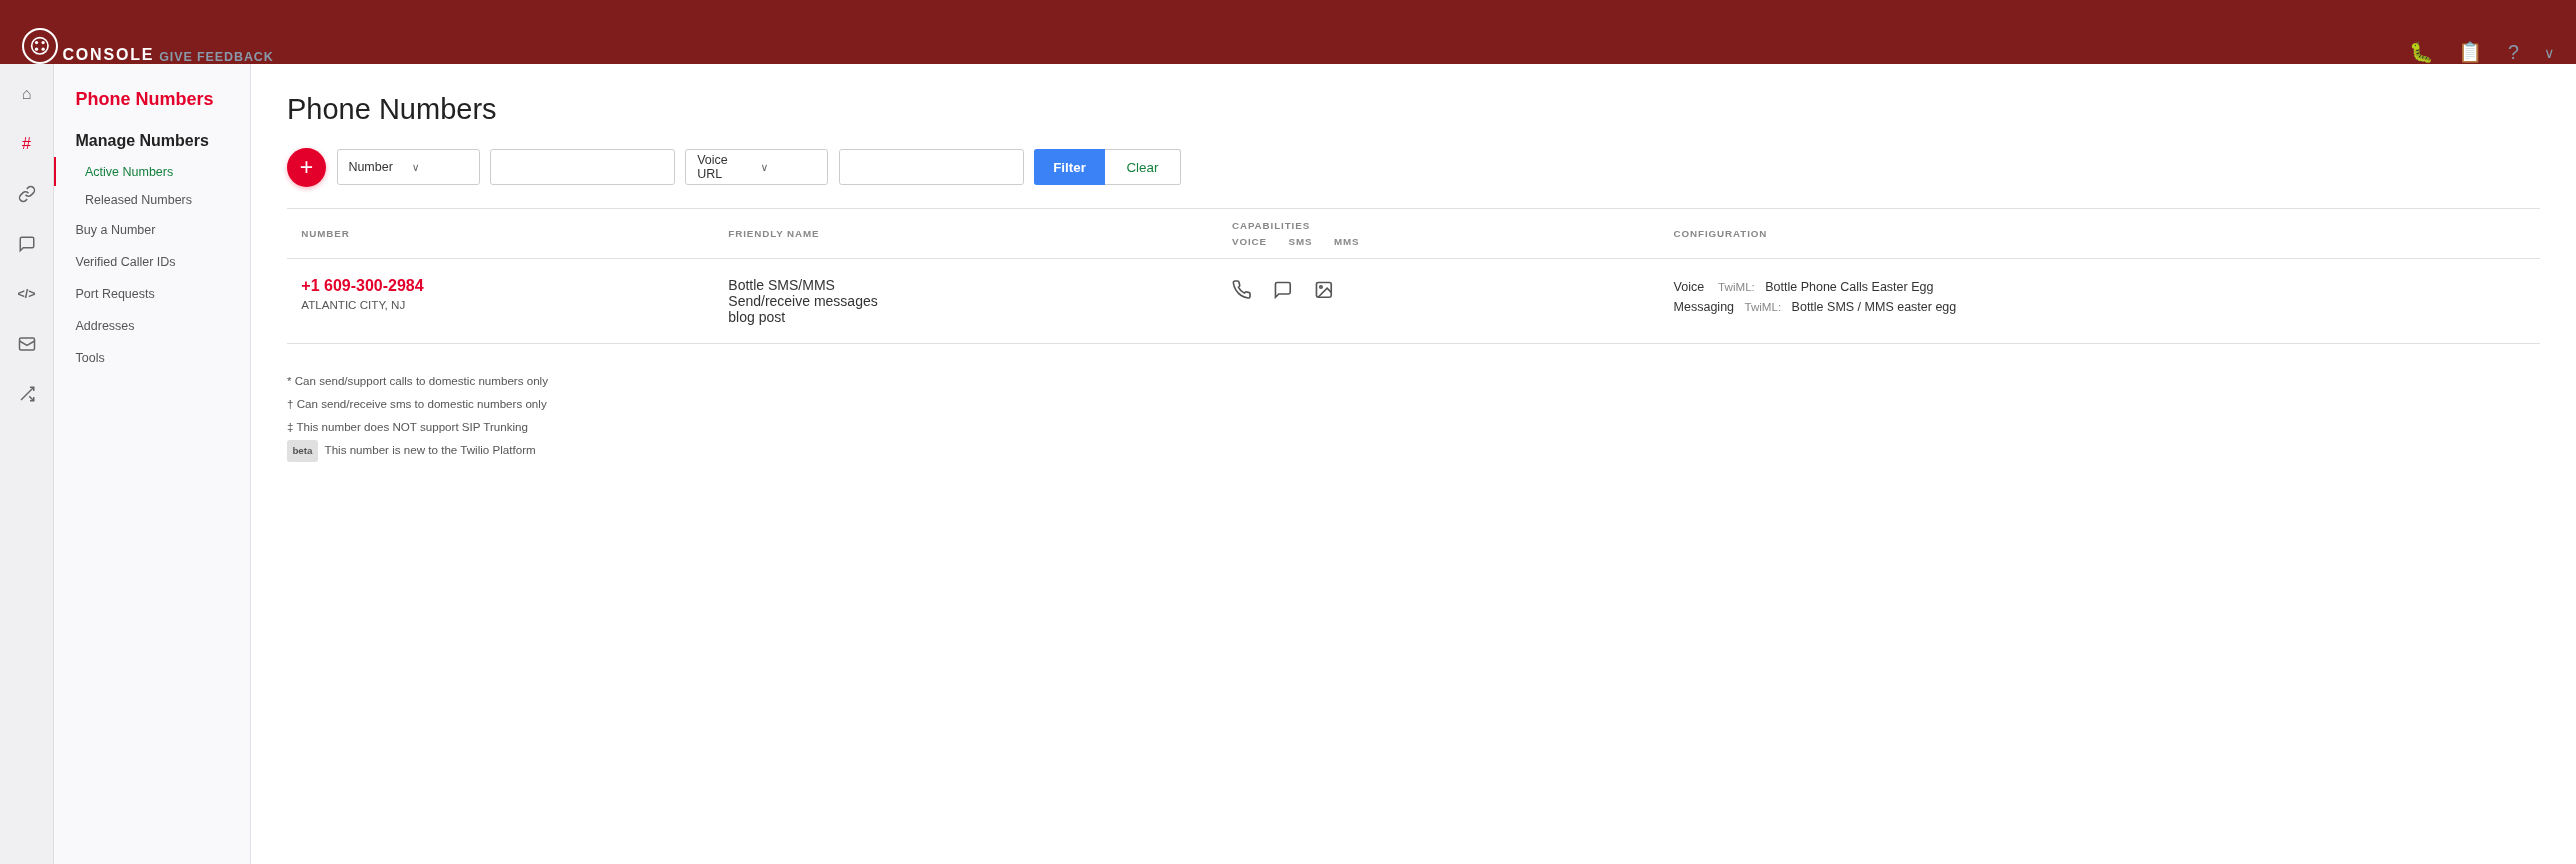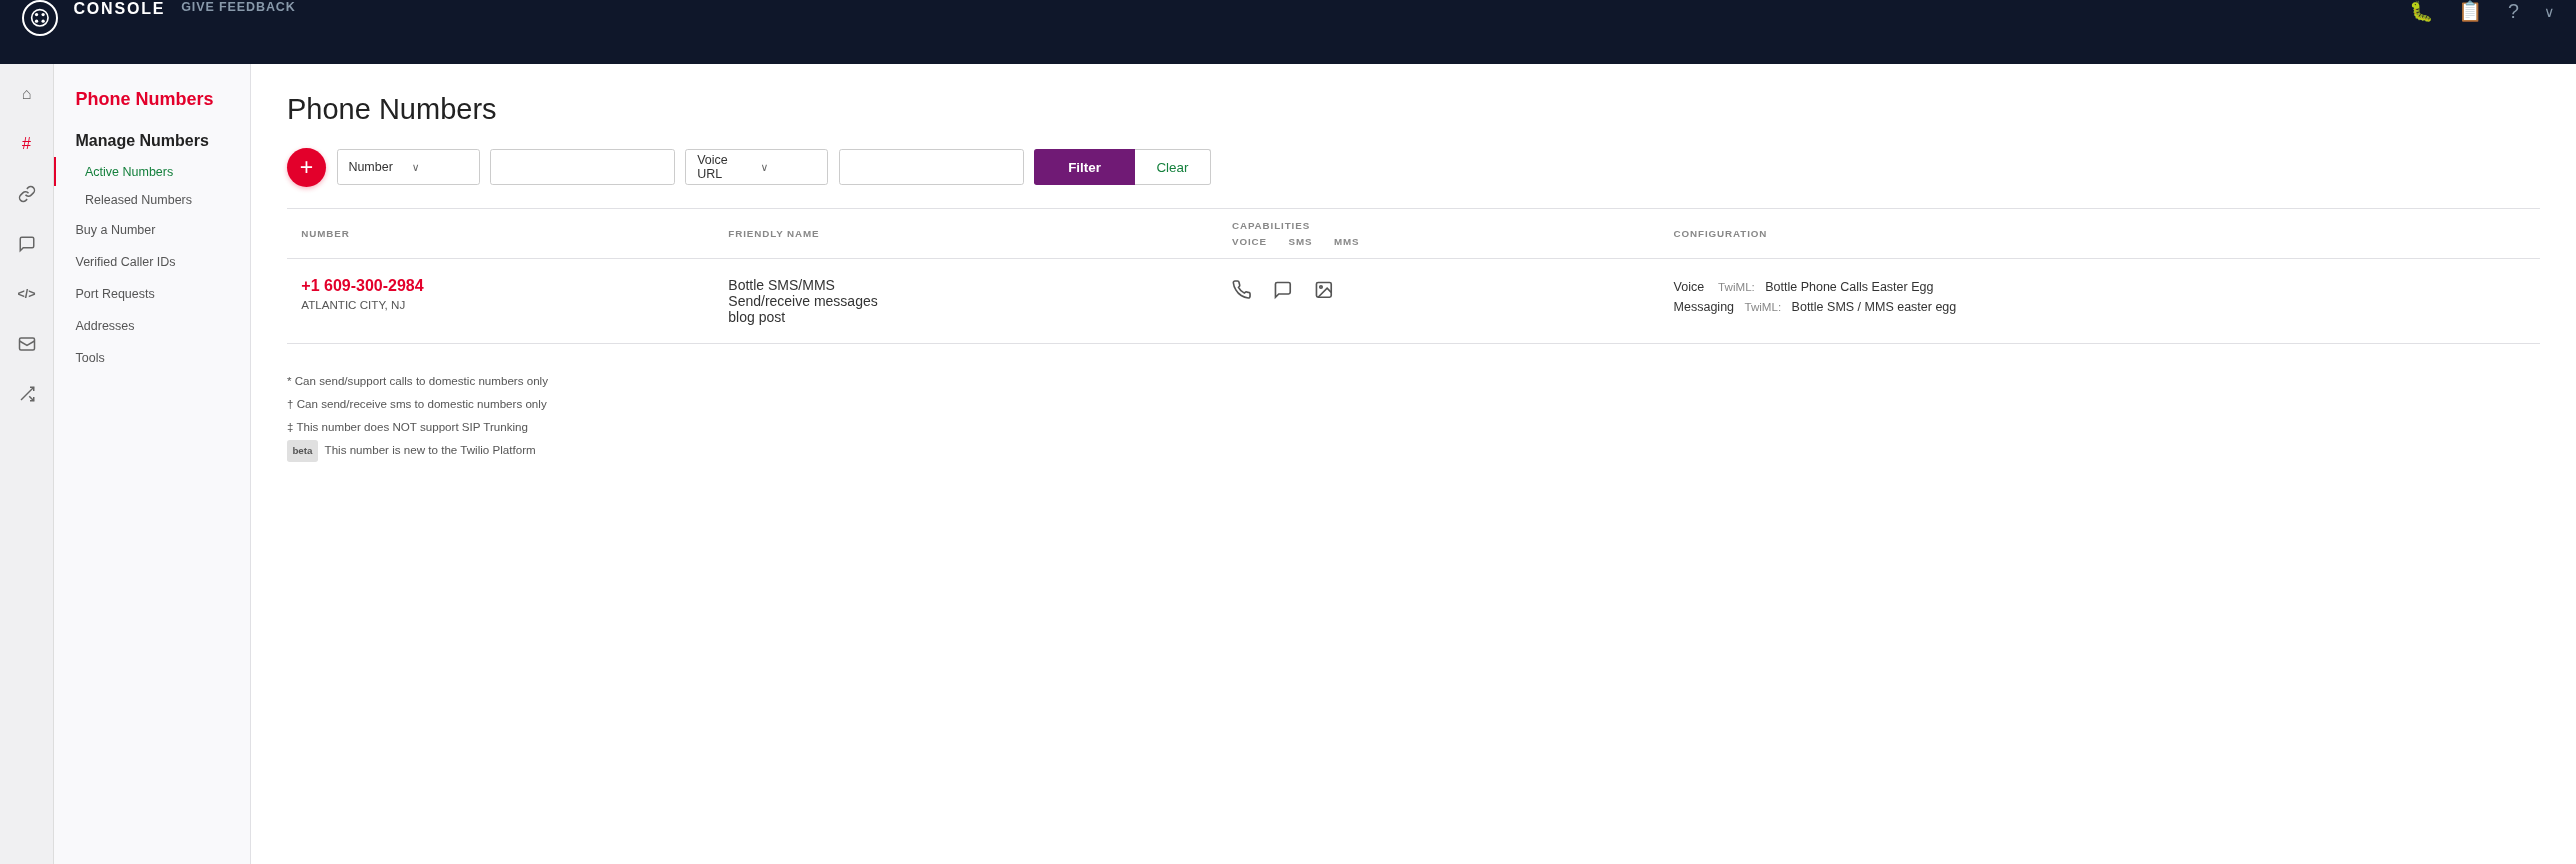--- a/index.html
+++ b/index.html
@@ -1,25 +1,25 @@
 <!DOCTYPE html>
 <html style="font-size:14.3px"><head>
   <meta charset="utf-8">
   <style>
     * { box-sizing: border-box; margin: 0; padding: 0; }
     body { font-family: -apple-system, BlinkMacSystemFont, 'Segoe UI', sans-serif; background: #f4f4f6; }
 
     
     .topnav {
-      background: #0f172a;
+      background: #7f1d1d;
       height: 64px;
       display: flex;
-      align-items: flex-start;
+      align-items: flex-end;
       padding: 0 21.5px;
-      gap: 16px;
+      gap: 5px;
       position: fixed;
       top: 0; left: 0; right: 0;
       z-index: 100;
     }
     .topnav-logo {
       width: 36px; height: 36px;
       border: 2.2px solid #fff;
       border-radius: 50%;
       display: flex; align-items: center; justify-content: center;
       color: #fff;
@@ -195,24 +195,24 @@
       border-radius: 2.7px;
       padding: 0 10.7px;
       height: 36px;
       font-size: 12.5px;
       color: #333;
       min-width: 161px;
       outline: none;
     }
     .filter-btn {
       height: 36px;
-      padding: 0 34px;
+      padding: 0 19px;
       border: none;
       border-radius: 2.7px 0 0 2.7px;
-      background: #701a75;
+      background: #3b82f6;
       color: #fff;
       font-size: 13.4px;
       font-weight: 600;
       cursor: pointer;
       text-align: right;
     }
     .clear-btn {
       height: 36px;
       padding: 0 21.5px;
       border: 0.9px solid #ccc;

